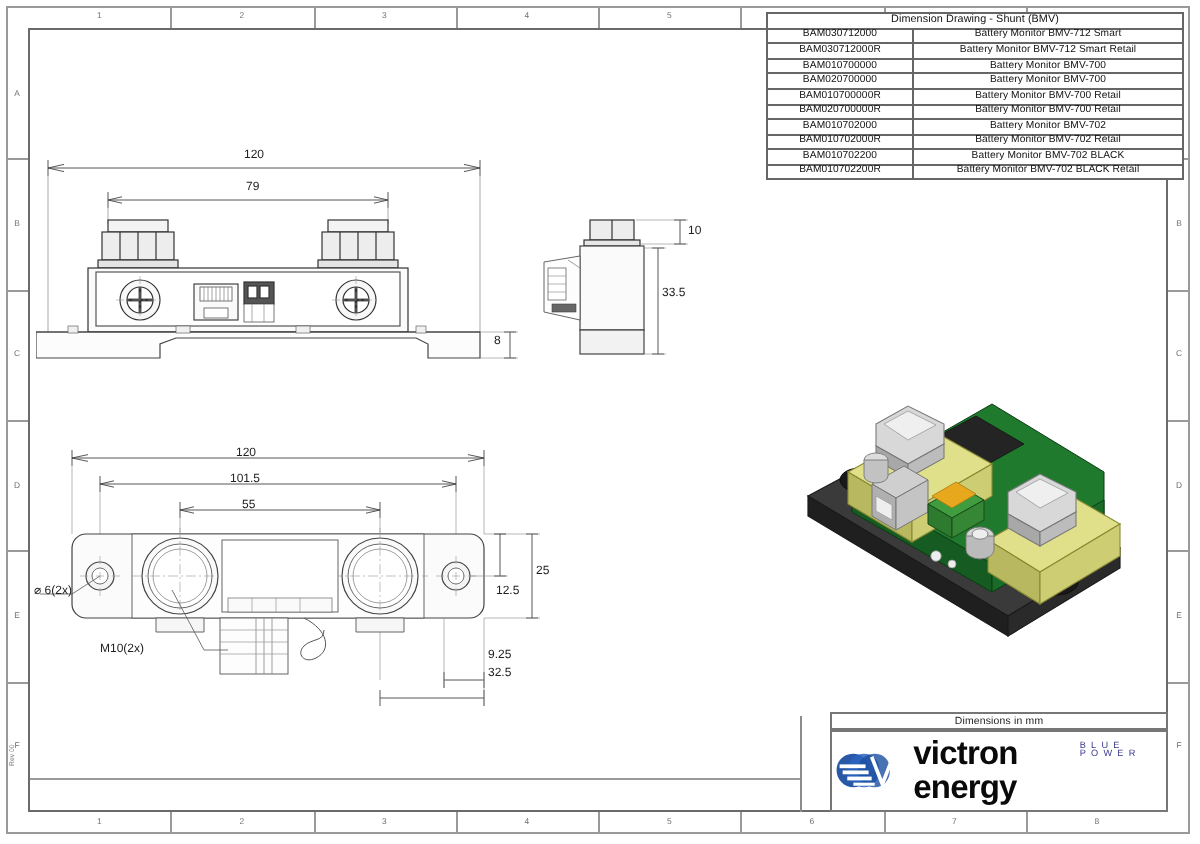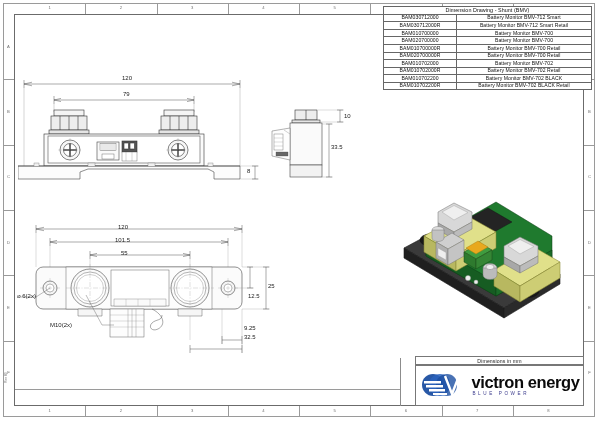--- a/index.html
+++ b/index.html
@@ -25,21 +25,21 @@
   .dwg{position:absolute;}
   .dimtxt{position:absolute;font-size:6px;color:#222;white-space:nowrap;line-height:1;}
 
   
   #dims-note-box{position:absolute;left:415px;top:356px;width:169px;height:9px;border:1px solid #777;box-sizing:border-box;
                  display:flex;align-items:center;justify-content:center;background:#fff;}
   #dims-note{font-size:5.2px;color:#222;letter-spacing:0.1px;}
   #title-block{position:absolute;left:415px;top:365px;width:169px;height:41px;border:1px solid #777;box-sizing:border-box;
                display:flex;align-items:center;justify-content:center;gap:4px;background:#fff;}
   #logo-wrap{display:flex;align-items:center;gap:4px;}
-  .brand-text{display:flex;flex-direction:column;line-height:1;}
+  .brand-text{display:flex;flex-direction:row;line-height:1;}
   .brand-main{font-size:16.5px;font-weight:bold;color:#0a0a0a;letter-spacing:-0.4px;}
   .brand-sub{font-size:4.6px;color:#3a3a8c;letter-spacing:2.6px;margin-top:1.5px;margin-left:1px;}
 
   .tb-vsep{position:absolute;left:400px;top:358px;width:1px;height:48px;background:#8c8c8c;}
   .tb-hsep{position:absolute;left:15px;top:389px;width:385px;height:1px;background:#9a9a9a;}
 
   
   #rev-text{position:absolute;left:4px;top:383px;font-size:3.4px;color:#777;
             transform:rotate(-90deg);transform-origin:left top;white-space:nowrap;}
 </style>

